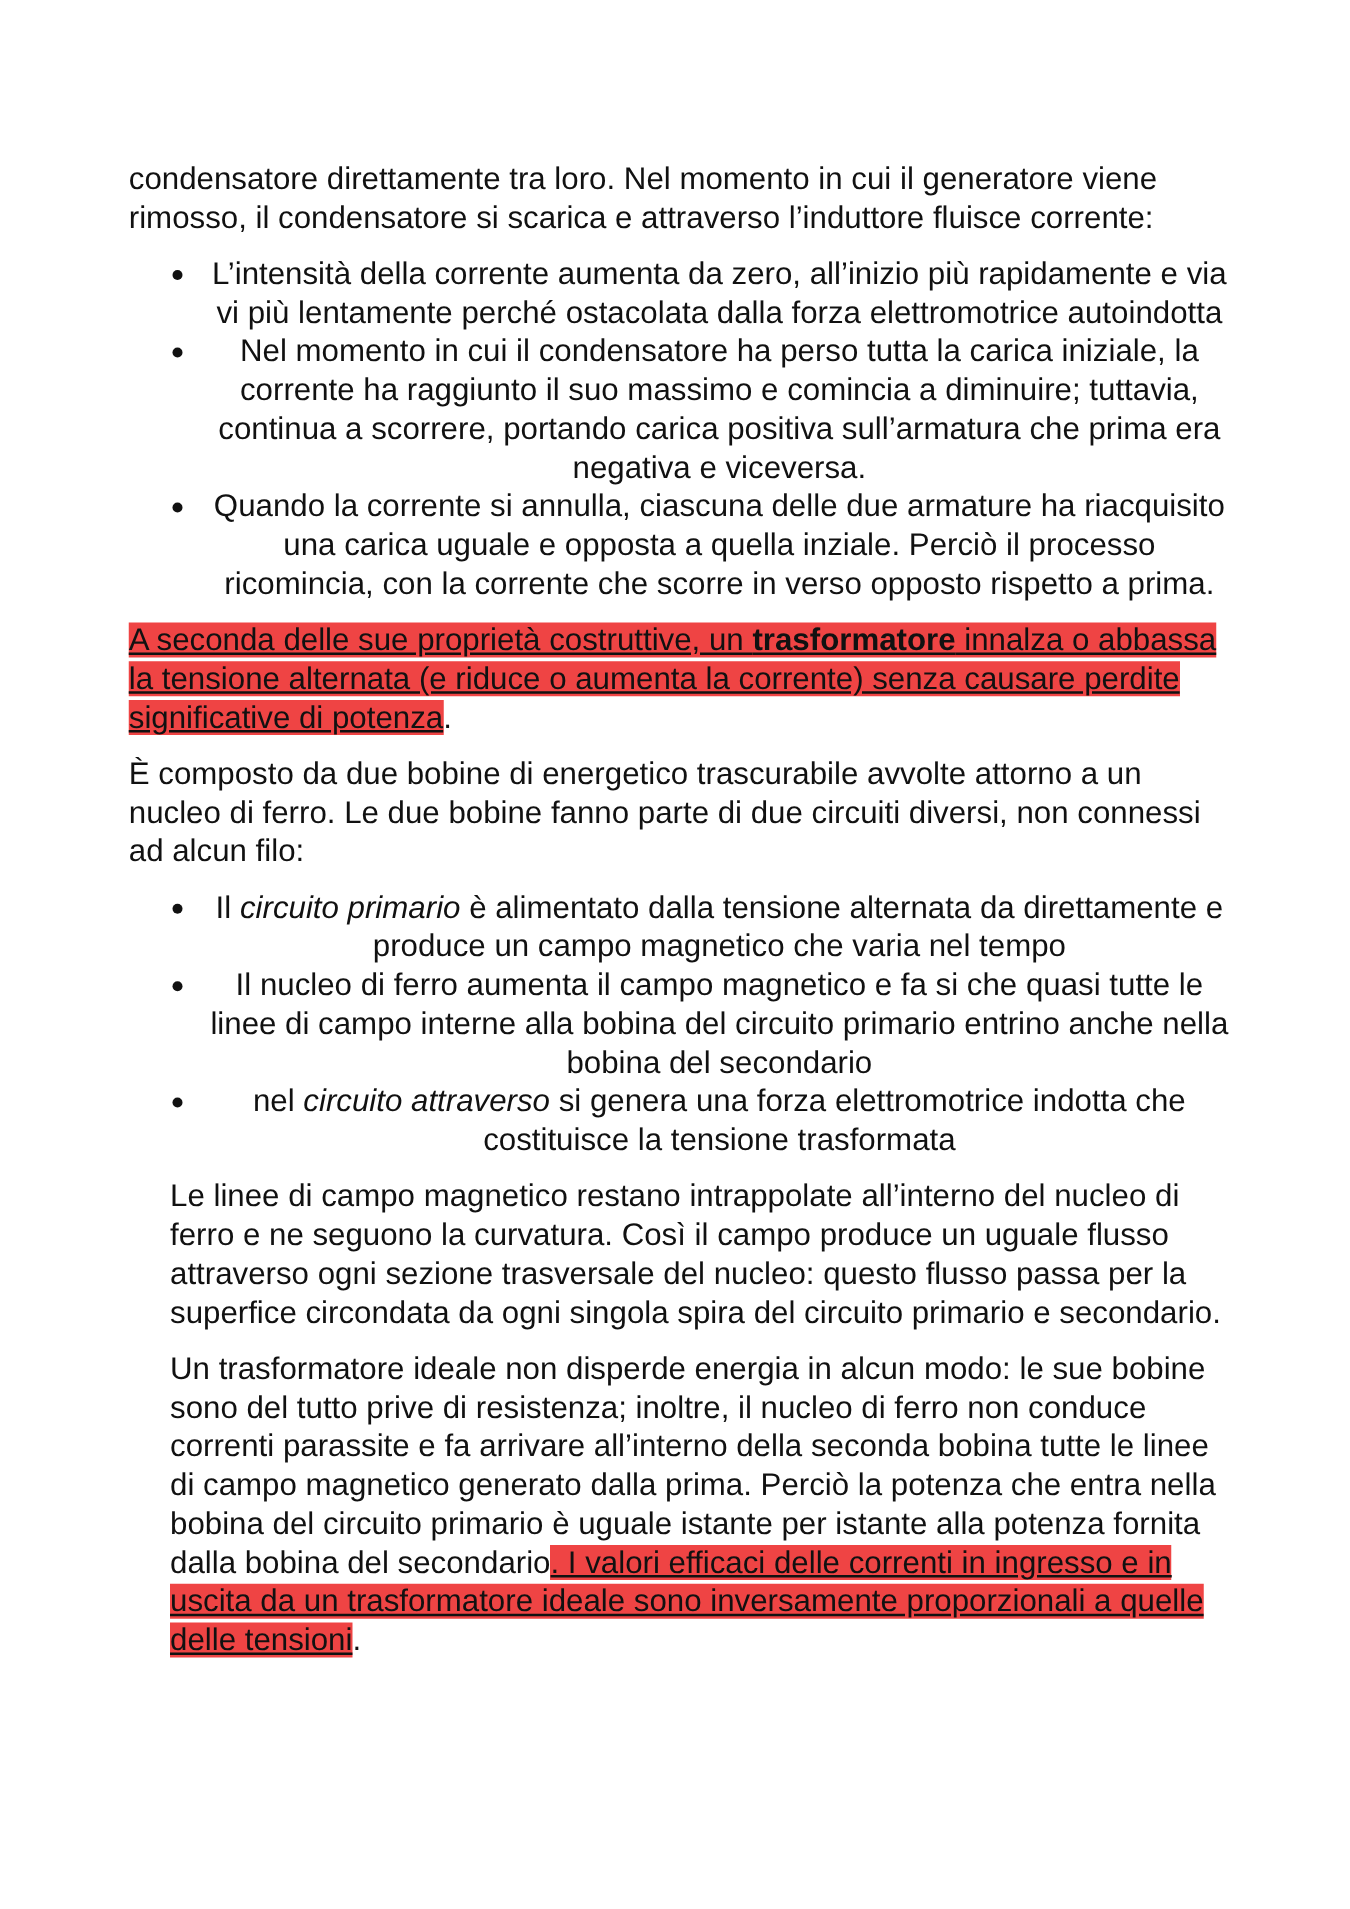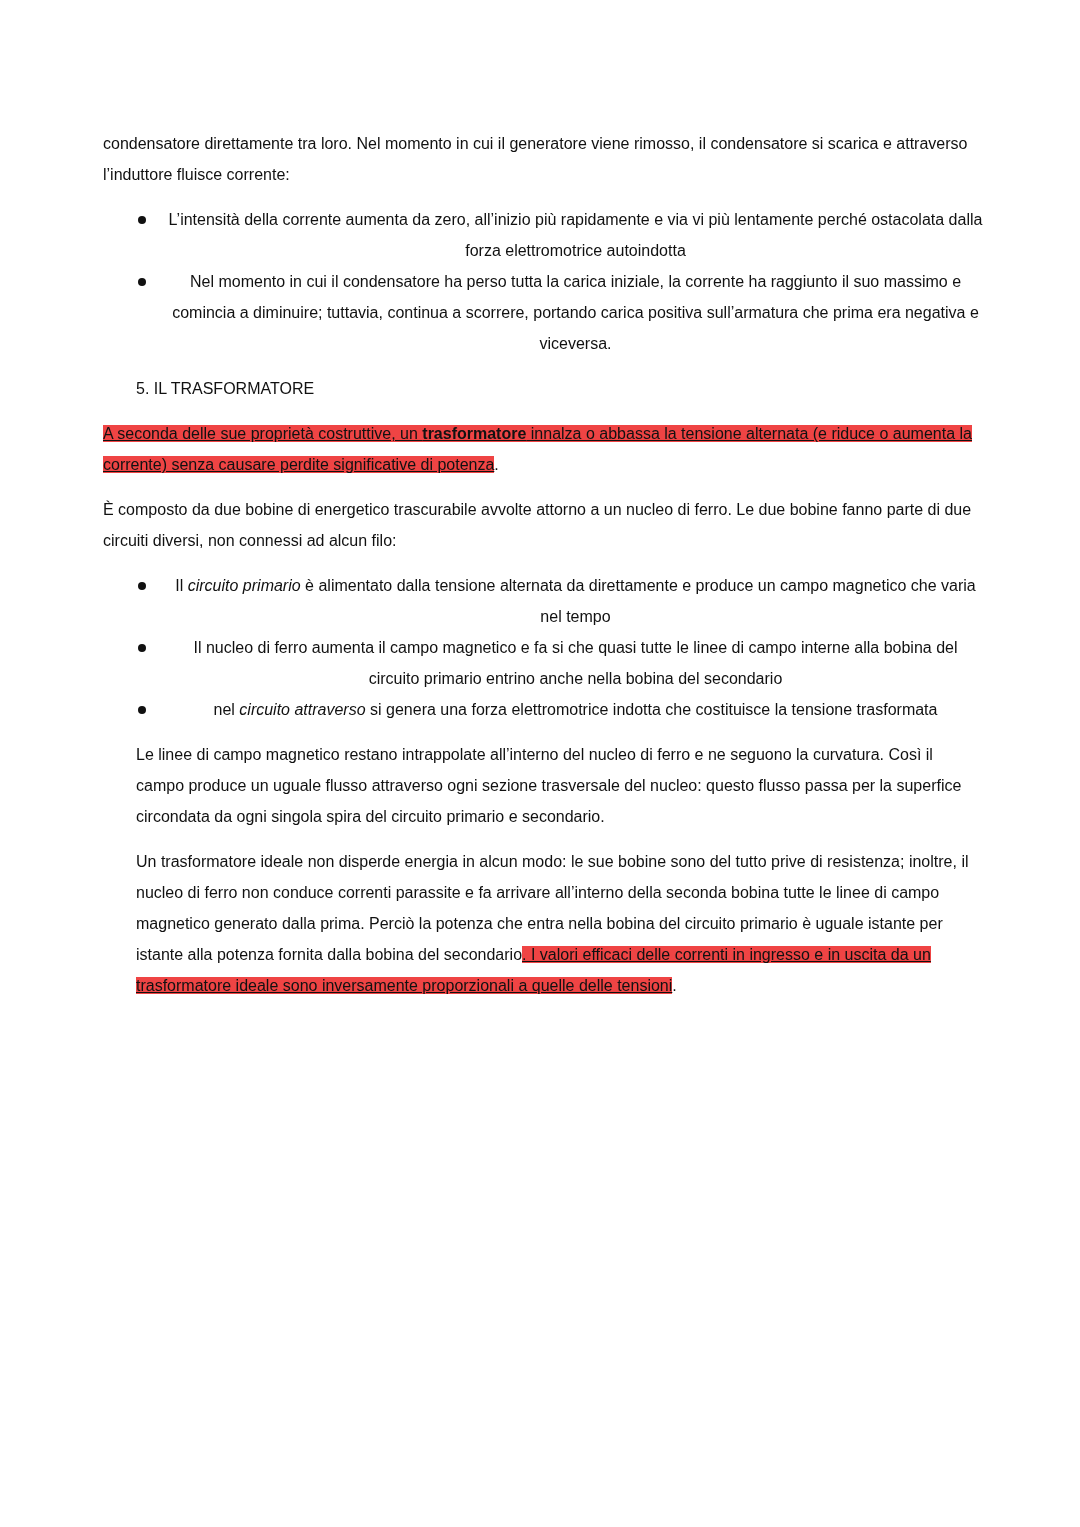--- a/index.html
+++ b/index.html
@@ -3,21 +3,21 @@
   <meta charset="utf-8">
   <style>
     html, body { margin: 0; padding: 0; background: #ffffff; }
     body {
       width: 1080px; height: 1527px; position: relative; overflow: hidden;
       font-family: "Liberation Sans", sans-serif;
       color: #111111;
     }
     .page {
       position: absolute; left: 103px; top: 128px; width: 880px;
-      font-size: 16px; line-height: 31px;
+      font-size: 25px; line-height: 31px;
     }
     p { margin: 0; }
     .para { margin-bottom: 14px; }
     ul.bullets { list-style: none; margin: 0 0 14px 0; padding: 0; }
     ul.bullets li { position: relative; padding-left: 65px; text-align: center; }
     ul.bullets li .bullet {
       position: absolute; left: 35px; top: 12px; width: 8px; height: 8px;
       border-radius: 50%; background: #111;
     }
     .heading { padding-left: 33px; margin-bottom: 14px; }
@@ -35,24 +35,27 @@
 
   <ul class="bullets">
     <li>
       <span class="bullet"></span>
       <span>L’intensità della corrente aumenta da zero, all’inizio più rapidamente e via vi più lentamente perché ostacolata dalla forza elettromotrice autoindotta</span>
     </li>
     <li>
       <span class="bullet"></span>
       <span>Nel momento in cui il condensatore ha perso tutta la carica iniziale, la corrente ha raggiunto il suo massimo e comincia a diminuire; tuttavia, continua a scorrere, portando carica positiva sull’armatura che prima era negativa e viceversa.</span>
     </li>
+    <li>
+      <span class="bullet"></span>
+      <span>Quando la corrente si annulla, ciascuna delle due armature ha riacquisito una carica uguale e opposta a quella inziale. Perciò il processo ricomincia, con la corrente che scorre in verso opposto rispetto a prima.</span>
+    </li>
   </ul>
 
 
-  <p class="heading">5.  IL TRASFORMATORE</p>
 
   <p class="para"><span class="hl"><span>A seconda delle sue proprietà costruttive, un </span><b>trasformatore</b><span> innalza o abbassa la tensione alternata (e riduce o aumenta la corrente) senza causare perdite significative di potenza</span></span><span>.</span></p>
 
   <p class="para">È composto da due bobine di energetico trascurabile avvolte attorno a un nucleo di ferro. Le due bobine fanno parte di due circuiti diversi, non connessi ad alcun filo:</p>
 
   <ul class="bullets">
     <li>
       <span class="bullet"></span>
       <span>Il </span><i>circuito primario</i><span> è alimentato dalla tensione alternata da direttamente e produce un campo magnetico che varia nel tempo</span>
     </li>

